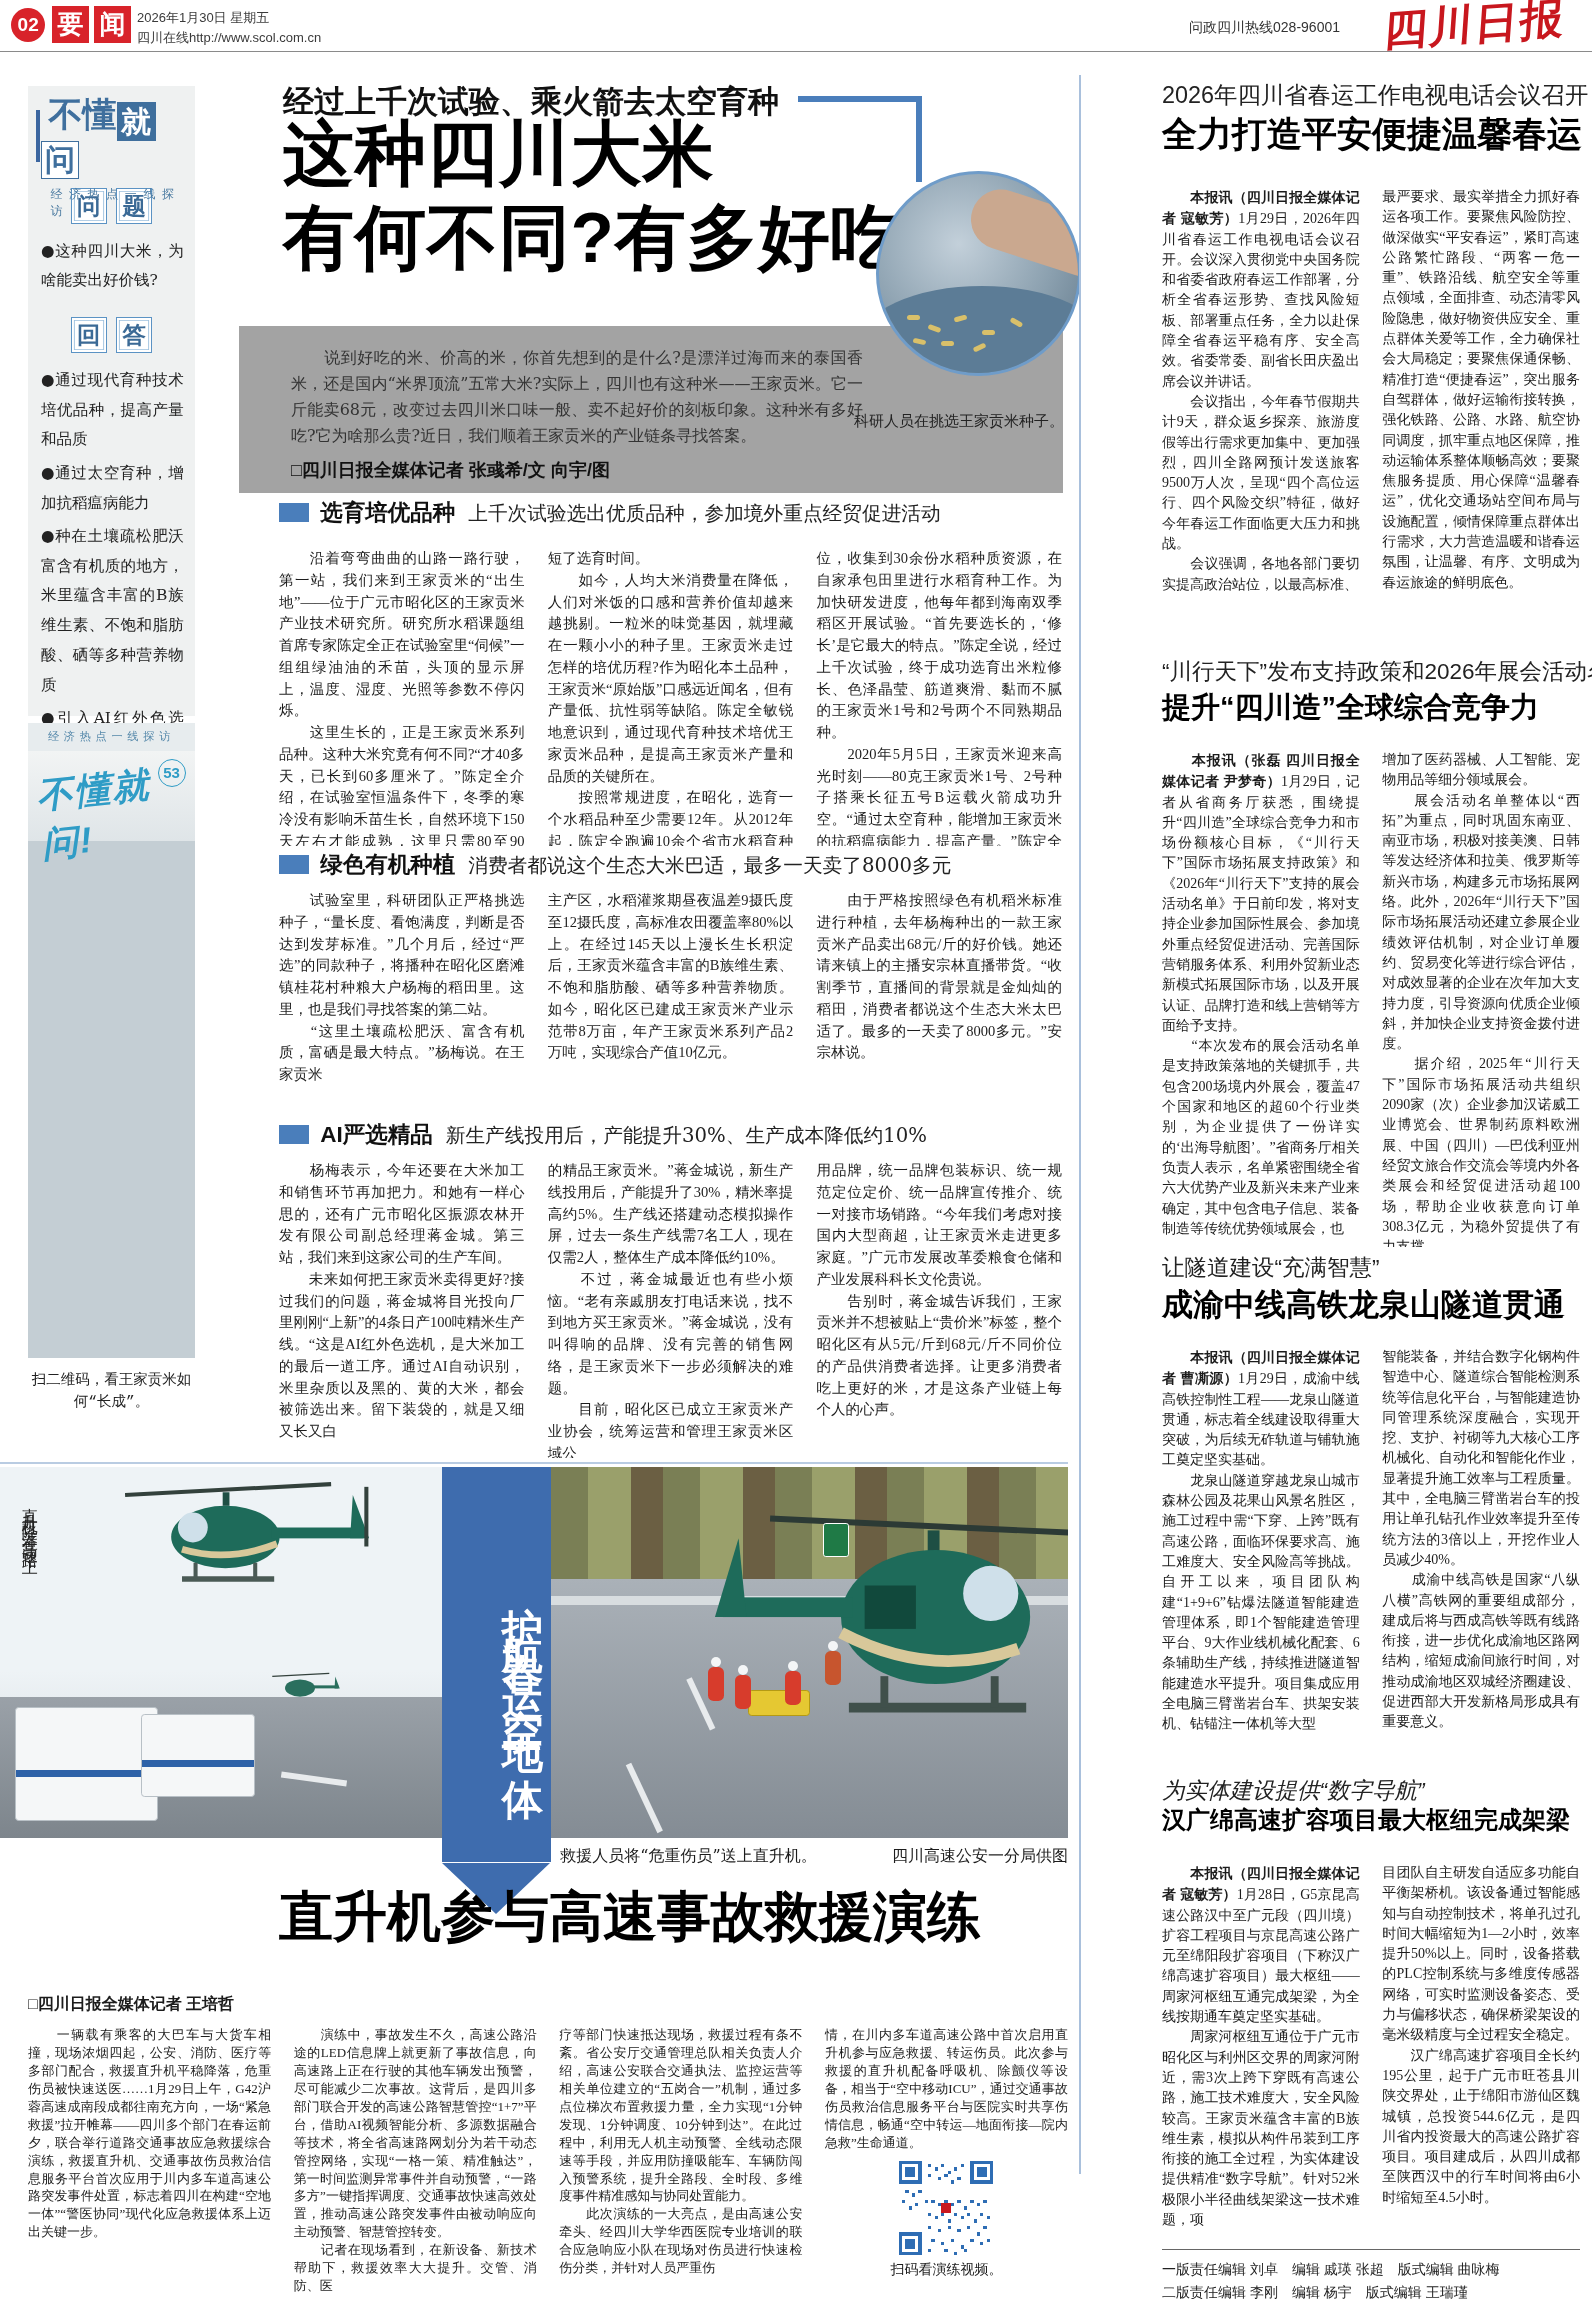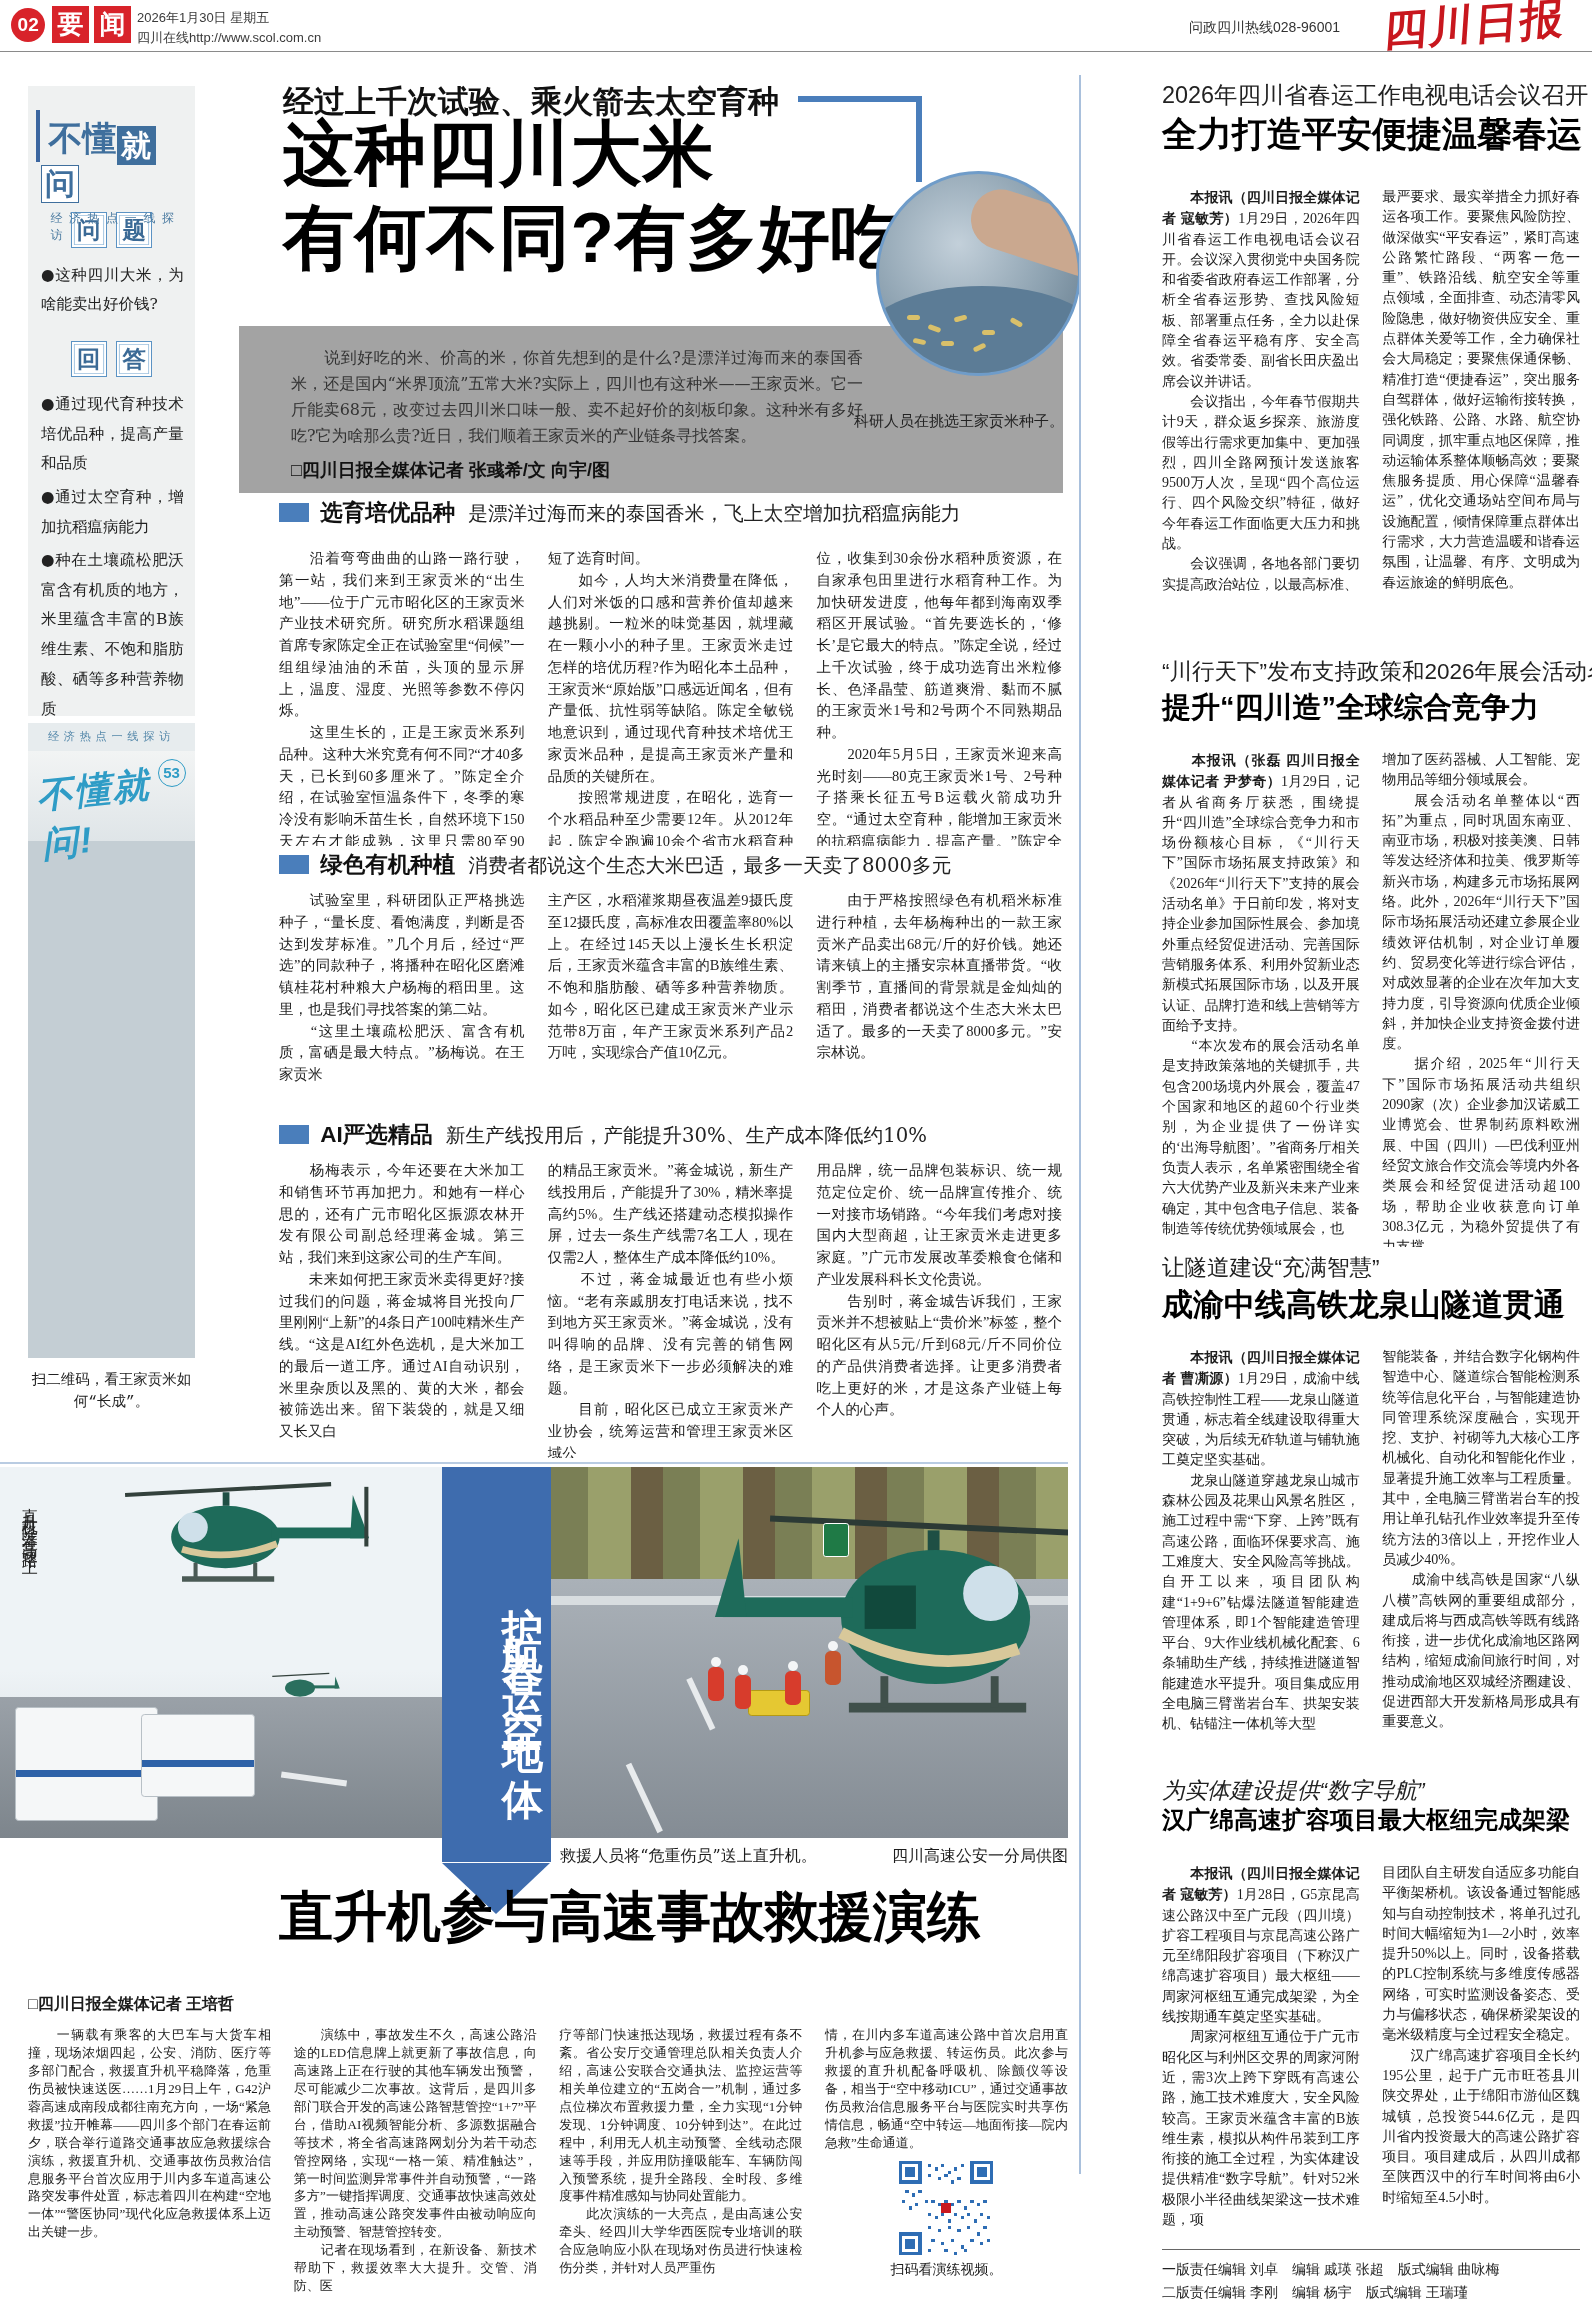--- a/index.html
+++ b/index.html
@@ -12,21 +12,21 @@
   .badge-num{position:absolute;left:11.2px;top:8.4px;width:34px;height:34px;border-radius:50%;
       background:#d8232a;color:#fff;font:bold 19px/34px "Liberation Sans",sans-serif;text-align:center;}
   .badge-sq{position:absolute;top:5.6px;width:37px;height:37px;background:#d8232a;color:#fff;
       font:bold 26px/37px "DejaVu Serif",serif;text-align:center;}
   .hdr-meta{position:absolute;left:137px;top:7.5px;font:13px/1.55 "Liberation Sans",sans-serif;color:#3a3a3a;}
   .hotline{position:absolute;right:253px;top:19px;font:14px "Liberation Sans",sans-serif;color:#333;}
   .masthead{position:absolute;right:28px;top:-1.9px;color:#c8171e;font:bold 43px/52px "DejaVu Serif",serif;
       transform:skewX(-8deg) rotate(-4deg);letter-spacing:1.9px;}
   
   #sbox{position:absolute;left:28px;top:86px;width:167px;height:630px;background:#eff1f1;}
-  .brand{position:relative;padding:32px 0 0 13px;height:73px;}
+  .brand{position:relative;padding:8px 0 0 13px;height:73px;}
   .brand .bar{position:absolute;left:7.5px;top:24px;width:4.7px;height:52px;background:#3b66a0;}
   .brand .t1{font:bold 34px/41px "DejaVu Serif",serif;color:#3f6f9d;margin-left:7.5px;}
   .brand .bx{display:inline-block;width:39px;height:39px;text-align:center;vertical-align:-5.6px;
       font:bold 30px/39px "DejaVu Serif",serif;}
   .brand .b1{background:#3f6f9d;color:#fff;}
   .brand .b2{background:#fff;color:#3f6f9d;border:1.9px solid #3f6f9d;width:36px;height:36px;line-height:36px;}
   .brand .sub{display:block;margin:7.5px 0 0 9.4px;font:12px "DejaVu Serif",serif;letter-spacing:6.6px;color:#4a7aa0;}
   .bpair{text-align:center;margin:20.6px 0 9.4px 0;}
   .bpair span{display:inline-block;width:34px;height:34px;margin:0 4.7px;border:1.9px solid #5b93c4;
       background:#fff;color:#3b6a96;font:bold 23.4px/34px "DejaVu Serif",serif;box-shadow:inset 0 0 0 1.9px #fff,inset 0 0 0 2.8px #9cc0de;}
@@ -173,21 +173,21 @@
     <span class="grain" style="left:75px;top:142px;transform:rotate(-15deg);"></span>
       <span class="grain" style="left:103px;top:156px;"></span>
     <span class="grain" style="left:131px;top:146px;transform:rotate(30deg);"></span>
       <span class="grain" style="left:62px;top:167px;"></span>
     <span class="grain" style="left:94px;top:171px;transform:rotate(-25deg);"></span>
       <span class="grain" style="left:34px;top:165px;transform:rotate(12deg);"></span>
   </div>
   <div class="pcap">科研人员在挑选王家贡米种子。</div>
 
   <div class="sec-head" style="top:497px;">
-    <span class="sq"></span><b>选育培优品种</b><span class="sub">是漂洋过海而来的泰国香米，飞上太空增加抗稻瘟病能力</span>
+    <span class="sq"></span><b>选育培优品种</b><span class="sub">上千次试验选出优质品种，参加境外重点经贸促进活动</span>
   </div>
   <div class="cols mcols" style="top:548px;height:298px;">
     <p>　　沿着弯弯曲曲的山路一路行驶，第一站，我们来到王家贡米的“出生地”——位于广元市昭化区的王家贡米产业技术研究所。研究所水稻课题组首席专家陈定全正在试验室里“伺候”一组组绿油油的禾苗，头顶的显示屏上，温度、湿度、光照等参数不停闪烁。
 　　这里生长的，正是王家贡米系列品种。这种大米究竟有何不同?“才40多天，已长到60多厘米了。”陈定全介绍，在试验室恒温条件下，冬季的寒冷没有影响禾苗生长，自然环境下150天左右才能成熟，这里只需80至90天，大大缩</p>
     <p>短了选育时间。
 　　如今，人均大米消费量在降低，人们对米饭的口感和营养价值却越来越挑剔。一粒米的味觉基因，就埋藏在一颗小小的种子里。王家贡米走过怎样的培优历程?作为昭化本土品种，王家贡米“原始版”口感远近闻名，但有产量低、抗性弱等缺陷。陈定全敏锐地意识到，通过现代育种技术培优王家贡米品种，是提高王家贡米产量和品质的关键所在。
 　　按照常规进度，在昭化，选育一个水稻品种至少需要12年。从2012年起，陈定全跑遍10余个省市水稻育种科研单</p>
     <p>位，收集到30余份水稻种质资源，在自家承包田里进行水稻育种工作。为加快研发进度，他每年都到海南双季稻区开展试验。“首先要选长的，‘修长’是它最大的特点。”陈定全说，经过上千次试验，终于成功选育出米粒修长、色泽晶莹、筋道爽滑、黏而不腻的王家贡米1号和2号两个不同熟期品种。
 　　2020年5月5日，王家贡米迎来高光时刻——80克王家贡米1号、2号种子搭乘长征五号B运载火箭成功升空。“通过太空育种，能增加王家贡米的抗稻瘟病能力，提高产量。”陈定全说。</p>
   </div>

